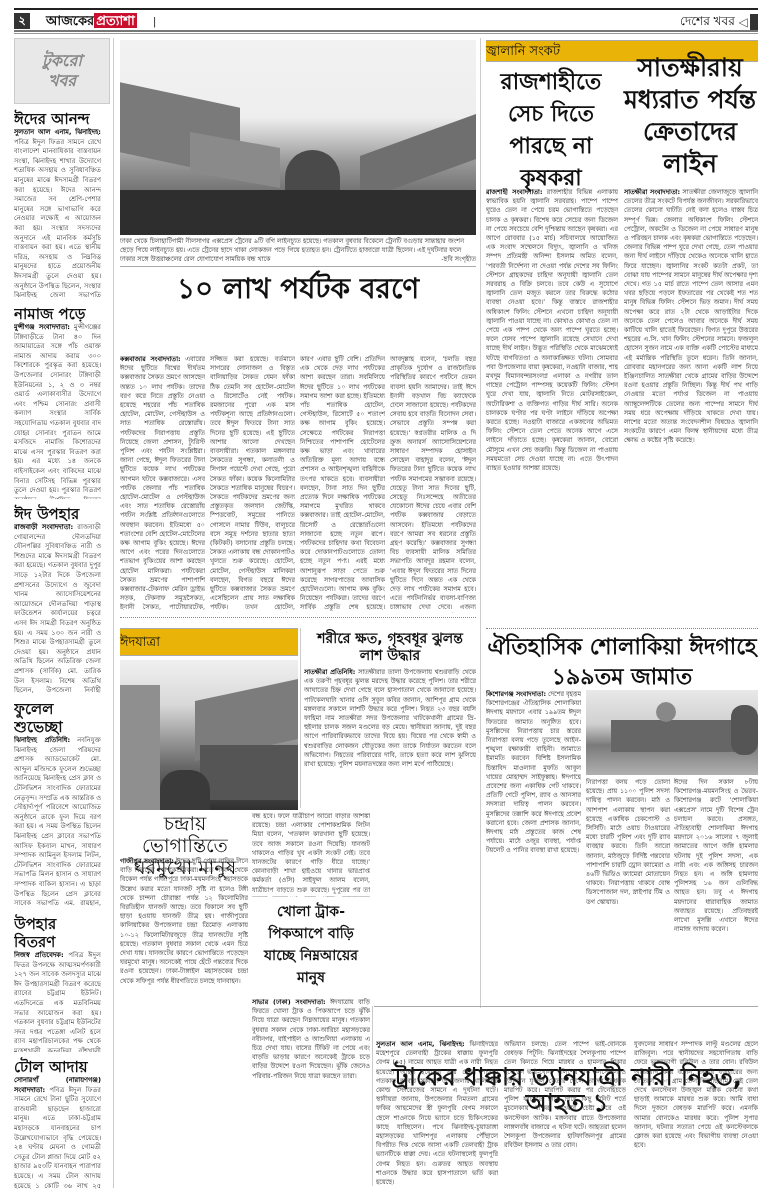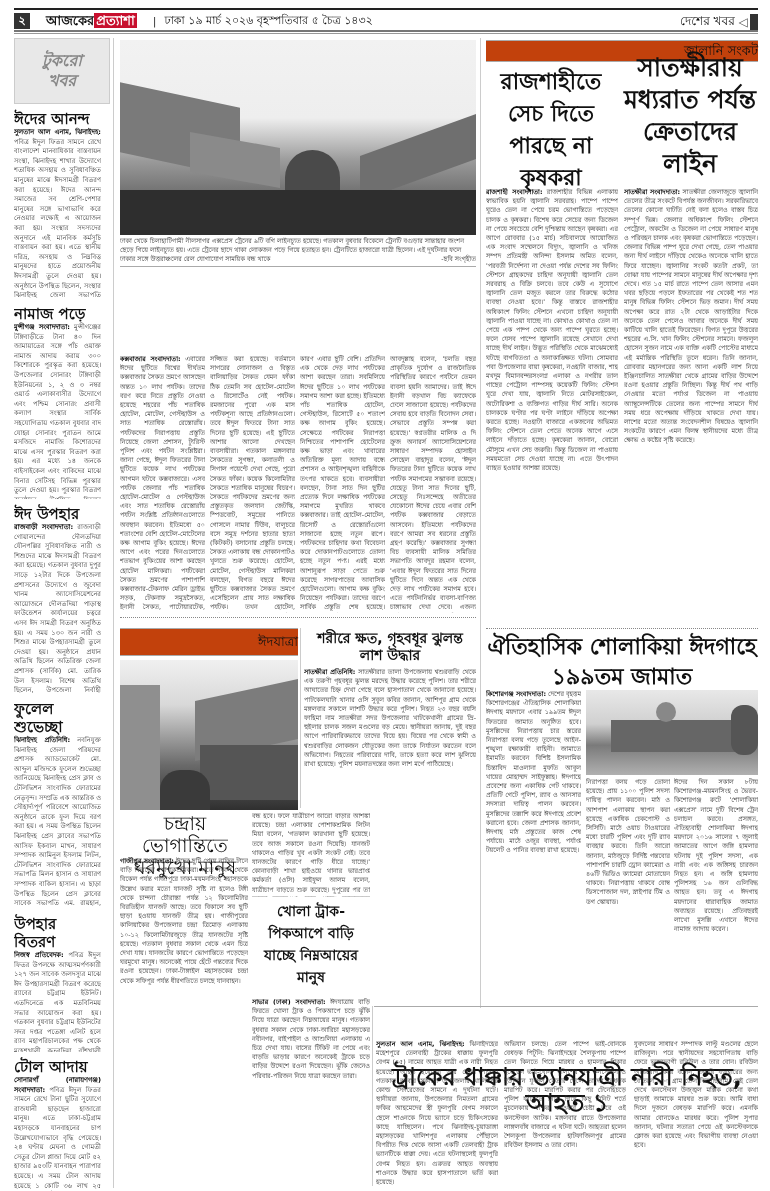--- a/index.html
+++ b/index.html
@@ -16,37 +16,36 @@
 .section-r .blk{width:8px;height:16px;background:#333;margin-left:2px}
 .col-left{left:14px;top:38px;width:100px;height:1150px;border-right:1px solid #ccc;padding-right:12px}
 .tukro{width:96px;height:66px;background:#e8e8e8;border:1px solid #ccc;display:flex;flex-direction:column;align-items:center;justify-content:center;color:#888;font-weight:bold;font-size:16px;font-style:italic;line-height:20px}
 .lhead{font-size:15px;font-weight:bold;margin-top:6px;line-height:18px}
 .ltext{font-size:6.6px;line-height:9.6px;color:#333;text-align:justify}
 .ltext b{color:#000}
 .photo{background:linear-gradient(180deg,#cfcfcf 0%,#e9e9e9 30%,#8a8a8a 60%,#3d3d3d 100%);position:absolute;overflow:hidden}
 .photo .shape{position:absolute;background:#6b6b6b}
 .caption{font-size:6.4px;line-height:9px;color:#333}
 .big-hl{font-weight:bold;text-align:center;color:#111}
-.band{background:#c2410c;border-top:1px solid #aaa;border-bottom:1px solid #aaa;text-align:right;font-size:13px}
+.band{background:#eab308;border-top:1px solid #aaa;border-bottom:1px solid #aaa;text-align:left;font-size:13px}
 .txt{font-size:6.4px;line-height:9.2px;color:#333;text-align:justify;overflow:hidden}
 .txt b{color:#000}
 .vrule{position:absolute;width:1px;background:#ccc}
 .hrule{position:absolute;height:1px;background:#aaa}
 .dots{position:absolute;height:1px;border-top:1px dotted #888}
 </style>
 </head>
 <body>
 
 <div class="abs hdr">
   <div class="pgnum">২</div>
   <div class="logo">
     <span>আজকের</span><span class="red">প্রত্যাশা</span>
   </div>
   <span class="sep">|</span>
-  <span>ঢাকা ১৯ মার্চ ২০২৬ বৃহস্পতিবার ৫ চৈত্র ১৪৩২</span>
   <div class="section-r">
     <span>দেশের খবর</span>
     <span class="tri">◁</span>
     <span class="blk"></span>
   </div>
 </div>
 <div class="abs hdr-bottom"></div>
 
 <div class="abs col-left">
   <div class="tukro">
@@ -87,20 +86,21 @@
   <div class="shape" style="left:165px;top:110px;width:55px;height:85px;background:#4a4a4a;border-radius:30px 30px 0 0"></div>
   <div class="shape" style="left:0;top:150px;width:356px;height:45px;background:#2e2e2e"></div>
 </div>
 <div class="abs caption" style="left:120px;top:237px;width:356px;height:28px;overflow:hidden">
   <span>ঢাকা থেকে চিলাহাটিগামী নীলসাগর এক্সপ্রেস ট্রেনের ৯টি বগি লাইনচ্যুত হয়েছে। গতকাল বুধবার বিকেলে ট্রেনটি বগুড়ার সান্তাহার জংশন ছেড়ে গিয়ে লাইনচ্যুত হয়। এতে ট্রেনের ছাদে থাকা লোকজন পড়ে গিয়ে হতাহত হন। ট্রেনটিতে হাজারো যাত্রী ছিলেন। এই দুর্ঘটনার ফলে ঢাকার সঙ্গে উত্তরাঞ্চলের রেল যোগাযোগ সাময়িক বন্ধ থাকে</span>
   <span style="float:right">-ছবি সংগৃহীত</span>
 </div>
 <div class="hrule" style="left:120px;top:266px;width:356px"></div>
 
 <div class="abs big-hl" style="left:120px;top:272px;width:356px;font-size:28px;line-height:34px">
+  <div>১০ লাখ পর্যটক বরণে</div>
 </div>
 
 <div class="abs txt" style="left:120px;top:355px;width:85px;height:258px"><b>কক্সবাজার সংবাদদাতা:</b> <span>এবারের ঈদের ছুটিতে বিশ্বের দীর্ঘতম কক্সবাজার সৈকত ভ্রমণে আসছেন অন্তত ১০ লাখ পর্যটক। তাদের বরণ করে নিতে প্রস্তুতি নেওয়া হয়েছে শহরের পাঁচ শতাধিক হোটেল, মোটেল, গেস্টহাউস ও সাত শতাধিক রেস্তোরাঁয়। পর্যটকদের নিরাপত্তায় প্রস্তুতি নিয়েছে জেলা প্রশাসন, ট্যুরিস্ট পুলিশ এবং পর্যটন সংশ্লিষ্টরা। জানা গেছে, ঈদুল ফিতরের টানা ছুটিতে কয়েক লাখ পর্যটকের আগমন ঘটবে কক্সবাজারে। এসব পর্যটক জেলার পাঁচ শতাধিক হোটেল-মোটেল ও গেস্টহাউজ এবং সাত শতাধিক রেস্তোরাঁয় পর্যটন সংশ্লিষ্ট প্রতিষ্ঠানগুলোতে অবস্থান করবেন। ইতিমধ্যে ৫০ শতাংশের বেশি হোটেল-মোটেলের কক্ষ আগাম বুকিং হয়েছে। ঈদের আগে এবং পরের দিনগুলোতে শতভাগ বুকিংয়ের আশা করছেন হোটেল মালিকরা। পর্যটকেরা সৈকত ভ্রমণের পাশাপাশি কক্সবাজার-টেকনাফ মেরিন ড্রাইভ সড়ক, টেকনাফ সমুদ্রসৈকত, ইনানী সৈকত, পাটোয়ারটেক, রামুর বৌদ্ধপল্লি, ডুলাহাজারা সাফারি পার্ক, দারিয়ানগর, মহেশখালী, কুতুবদিয়া দ্বীপ ভ্রমণে যাবেন। এসময় বিনোদনকেন্দ্রগুলো পরিষ্কার-পরিচ্ছন্নসহ বিভিন্নভাবে</span></div>
 <div class="abs txt" style="left:210px;top:355px;width:85px;height:258px">সজ্জিত করা হয়েছে। বর্তমানে সাগরের লোনাজল ও বিস্তৃত বালিয়াড়ির সৈকত যেমন ফাঁকা ঠিক তেমনি সব হোটেল-মোটেল ও রিসোর্টেও নেই পর্যটক। রমজানের পুরো এক মাস পর্যটকশূন্য আছে প্রতিষ্ঠানগুলো। তবে ঈদুল ফিতরে টানা সাত দিনের ছুটি হয়েছে। এই ছুটিতে আশার আলো দেখছেন ব্যবসায়ীরা। গতকাল মঙ্গলবার সৈকতের সুগন্ধা, কলাতলী ও সিগাল পয়েন্টে দেখা গেছে, পুরো সৈকত ফাঁকা। কয়েক কিলোমিটার সৈকতে শতাধিক মানুষের বিচরণ। সৈকতে পর্যটকদের ভ্রমণের জন্য প্রস্তুতকৃত জলযান জেটস্কি, স্পিডবোট, সমুদ্রের পানিতে গোসলে নামার টিউব, বালুচরে বসে সমুদ্র দর্শনের ছাতার ছাতা (কিটকট) বসানোর প্রস্তুতি চলছে। সৈকত এলাকায় বন্ধ দোকানপাটও খুলতে শুরু করেছে। হোটেল, মোটেল, গেস্টহাউস মালিকরা বলছেন, বিগত বছরে ঈদের ছুটিতে কক্সবাজার সৈকত ভ্রমণে এসেছিলেন প্রায় সাত লক্ষাধিক পর্যটক। তখন হোটেল, গেস্টহাউস, রেস্তোরাঁসহ পর্যটনসংশ্লিষ্ট বাণিজ্যিক প্রতিষ্ঠানের ব্যবসা হয়েছিল প্রায় ৮০০ কোটি টাকা। এবারের ঈদেও একই রকম পর্যটকের সমাগম হবে বলে আশা তাদের। আরও বাড়তেও পারে।</div>
 <div class="abs txt" style="left:300px;top:355px;width:85px;height:258px">কারণ এবার ছুটি বেশি। প্রতিদিন এক থেকে দেড় লাখ পর্যটকের আশা করছেন তারা। সবমিলিয়ে ঈদের ছুটিতে ১০ লাখ পর্যটকের সমাগম আশা করা হচ্ছে। ইতিমধ্যে পাঁচ শতাধিক হোটেল, গেস্টহাউস, রিসোর্টে ৫০ শতাংশ কক্ষ আগাম বুকিং হয়েছে। সেক্ষেত্রে পর্যটকের নিরাপত্তা নিশ্চিতের পাশাপাশি হোটেলের কক্ষ ভাড়া এবং খাবারের অতিরিক্ত মূল্য আদায় বন্ধে প্রশাসন ও আইনশৃঙ্খলা বাহিনীকে তৎপর থাকতে হবে। ব্যবসায়ীরা বলছেন, টানা সাত দিন ছুটির প্রত্যেক দিনে লক্ষাধিক পর্যটকের সমাগমে মুখরিত থাকবে কক্সবাজার। তাই হোটেল-মোটেল, রিসোর্ট ও রেস্তোরাঁগুলো সাজানো হচ্ছে নতুন রূপে। পর্যটকদের চাহিদার কথা বিবেচনা করে দোকানপাটগুলোতে তোলা হচ্ছে নতুন পণ্য। এরই মধ্যে আশানুরূপ সাড়া পেতে শুরু করেছে সাগরপাড়ের আবাসিক হোটেলগুলো। আগাম কক্ষ বুকিং নিয়েছেন পর্যটকরা। তাদের বরণে সার্বিক প্রস্তুতি শেষ হয়েছে। অতিরিক্ত পর্যটকের চাপে যাতে হোটেল কক্ষের অতিরিক্ত ভাড়া আদায় এবং কক্ষ পেতে বিড়ম্বনায় পড়তে না হয়, সে ব্যাপারে সতর্ক থাকার কথা জানিয়েছেন তারা। কিছু নতুন ট্যুরিজমের ব্যবস্থাপক মো.</div>
 <div class="abs txt" style="left:390px;top:355px;width:86px;height:258px">আবদুল্লাহ বলেন, 'চলতি বছর প্রাকৃতিক দুর্যোগ ও রাজনৈতিক পরিস্থিতির কারণে পর্যটনে তেমন ব্যবসা হয়নি আমাদের। তাই ঈদে ইনানী বড়খাল বিচ ক্যাফেকে ঢেলে সাজানো হয়েছে। পর্যটকদের সেবায় হবে বাড়তি বিনোদন সেবা। সেভাবে প্রস্তুতি সম্পন্ন করা হয়েছে।' স্বপ্নতরীর মালিক ও দি ক্রুজ অনারর্স অ্যাসোসিয়েশনের সাধারণ সম্পাদক হোসাইন সোহেল বাহাদুর বলেন, 'ঈদুল ফিতরের টানা ছুটিতে কয়েক লাখ পর্যটক সমাগমের সম্ভাবনা রয়েছে। যেহেতু টানা সাত দিনের ছুটি, সেহেতু নিঃসন্দেহে অতীতের যেকোনো ঈদের চেয়ে এবার বেশি পর্যটক কক্সবাজার বেড়াতে আসবেন। ইতিমধ্যে পর্যটকদের বরণে আমরা সব ধরনের প্রস্তুতি গ্রহণ করেছি।' কক্সবাজার সুগন্ধা বিচ ব্যবসায়ী মালিক সমিতির সভাপতি আবদুর রহমান বলেন, 'এবার ঈদুল ফিতরের সাত দিনের ছুটিতে দিনে অন্তত এক থেকে দেড় লাখ পর্যটকের সমাগম হবে। এতে পর্যটননির্ভর ব্যবসা-বাণিজ্য চাঙ্গাভাব দেখা দেবে। এজন্য পর্যটন সংশ্লিষ্ট ব্যবসায়ীরা সব ধরনের প্রস্তুতি নিয়েছেন। আশা করা হচ্ছে এবারের ছুটিতে হোটেল-মোটেল ও পর্যটন সংশ্লিষ্ট ব্যবসায়ীরা লাভের মুখ দেখবেন।'</div>
 <div class="dots" style="left:120px;top:617px;width:356px"></div>
 
 <div class="vrule" style="left:480px;top:38px;height:590px"></div>
 <div class="abs band" style="left:486px;top:40px;width:272px;height:22px;line-height:20px">

